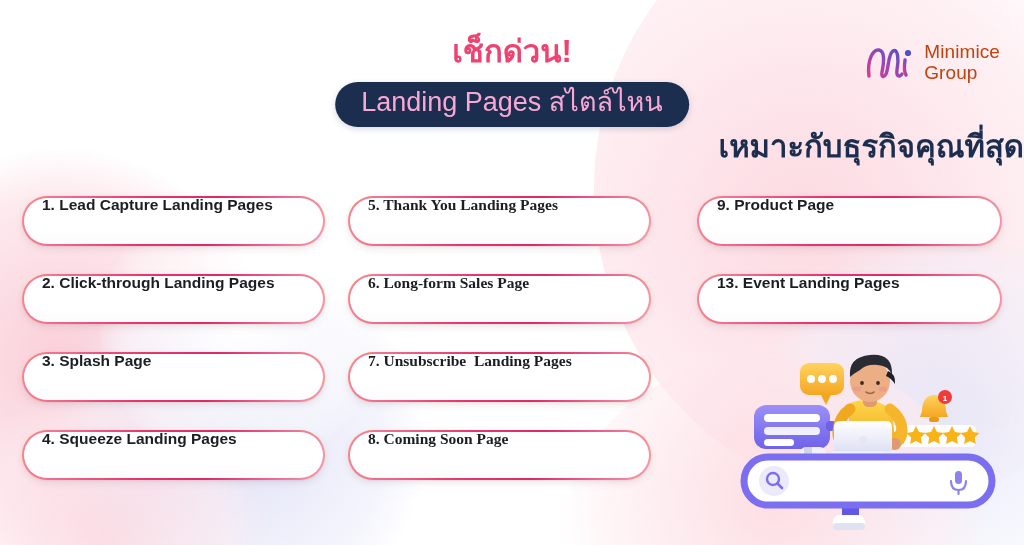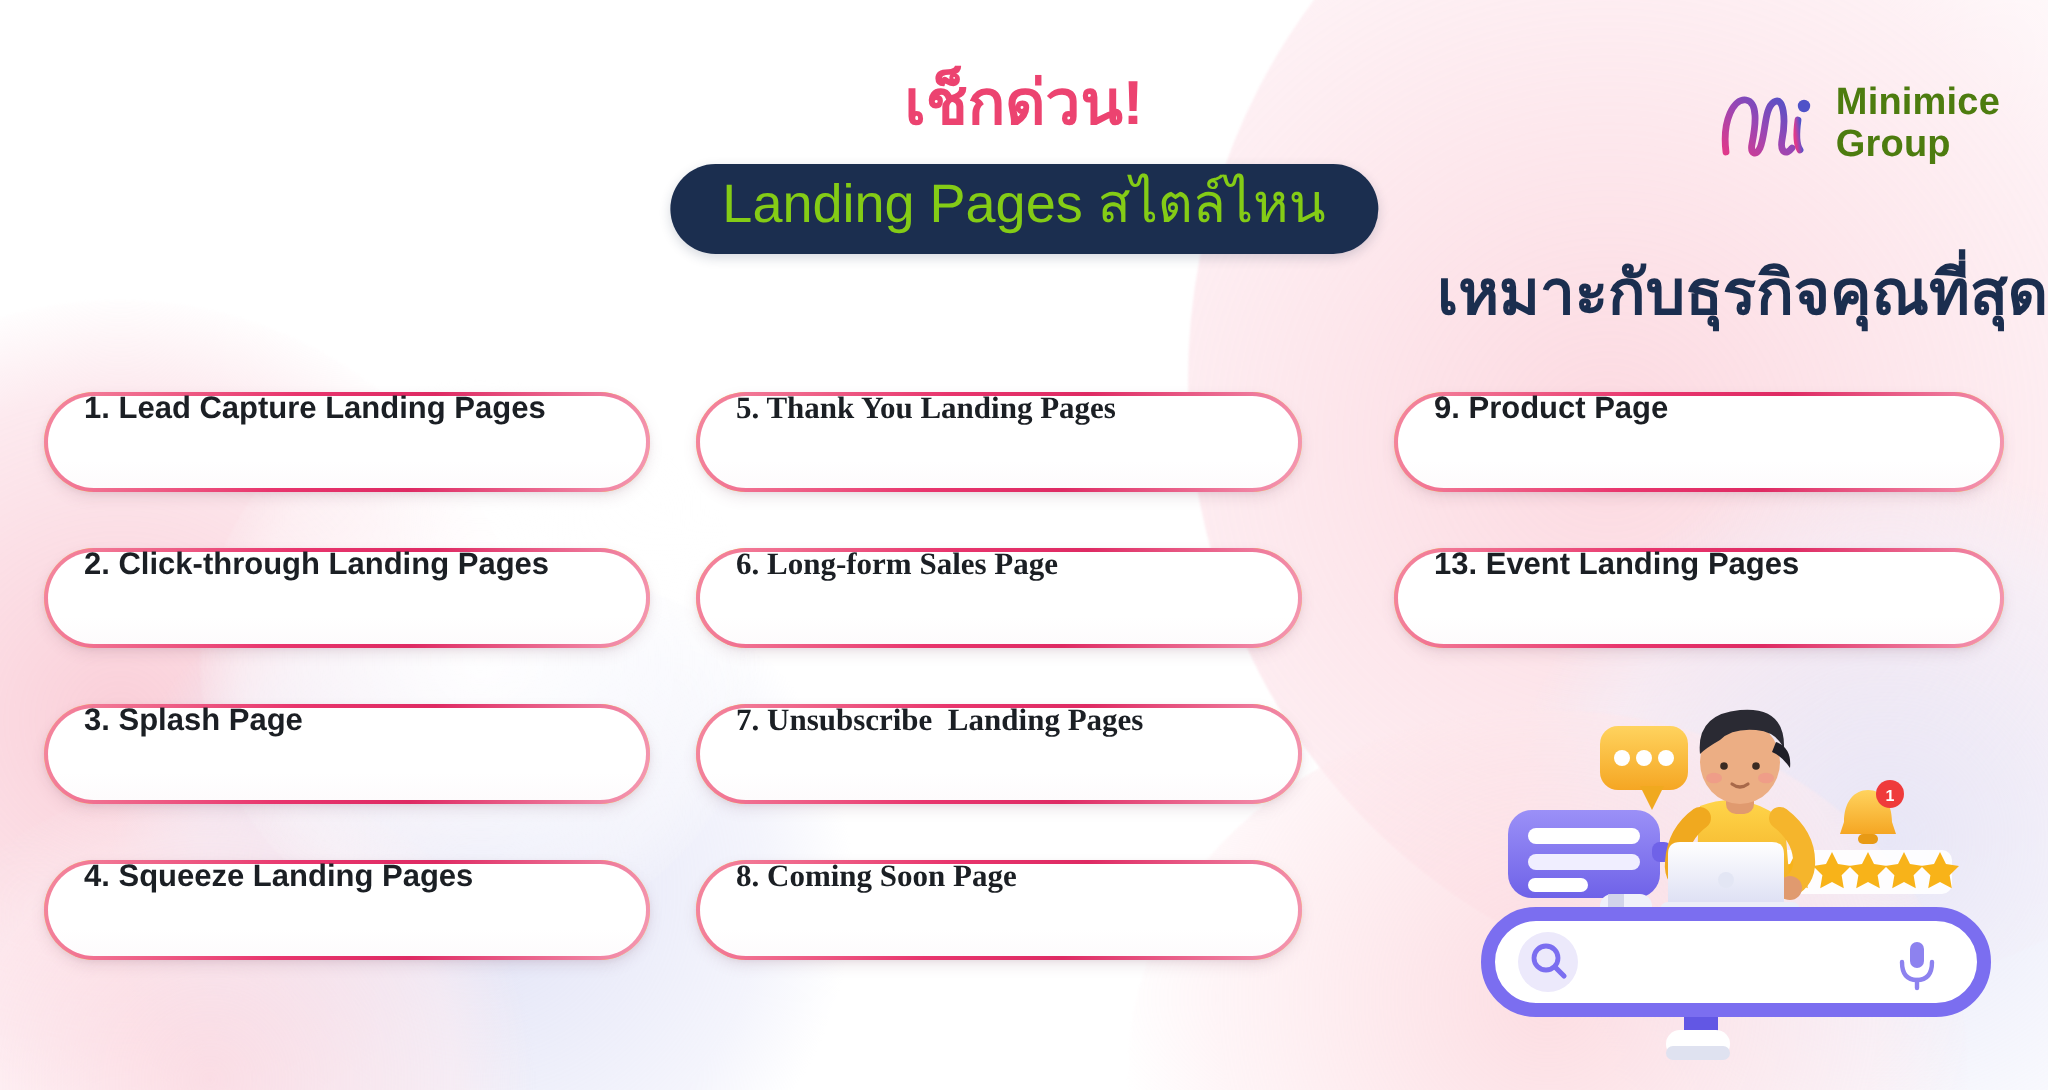--- a/index.html
+++ b/index.html
@@ -49,39 +49,39 @@
   #eyebrow {
     position:absolute; left:0; right:0; top:36px;
     text-align:center;
     font-size:31px; font-weight:700; line-height:1;
     color:#ec4370;
     letter-spacing:0px;
   }
   #title-badge {
     position:absolute; left:50%; top:82px; transform:translateX(-50%);
     background:#1b2e4f;
-    color:#84cc16;
+    color:#f9a8d4;
     border-radius:24px;
     padding:6px 26px 9px 26px;
     font-size:27px; font-weight:400; line-height:1.1;
     white-space:nowrap;
     box-shadow:0 2px 6px rgba(27,46,79,.18);
   }
   #subtitle {
     position:absolute; left:0; right:0; top:128px;
     text-align:right;
     font-size:31px; font-weight:700; line-height:1.2;
     color:#1b2e4f;
   }
 
   
   #logo { position:absolute; right:24px; top:42px; display:flex; align-items:center; gap:8px; z-index:6; }
   #logo-mark { width:52px; height:42px; flex:none; }
   #logo-text { line-height:1.08; }
-  #logo-text div { font-size:19px; font-weight:700; color:#4d7c0f; letter-spacing:.1px; }
+  #logo-text div { font-size:19px; font-weight:400; color:#c2410c; letter-spacing:.1px; }
 
   
   #grid { position:absolute; left:0; top:196px; width:1024px; height:320px; z-index:4; }
   .col { position:absolute; top:0; width:320px; }
   .col-1 { left:22px; }
   .col-2 { left:348px;font-family:Liberation Serif, serif; }
   .col-3 { left:697px; }
 
   .pill {
     position:relative;

